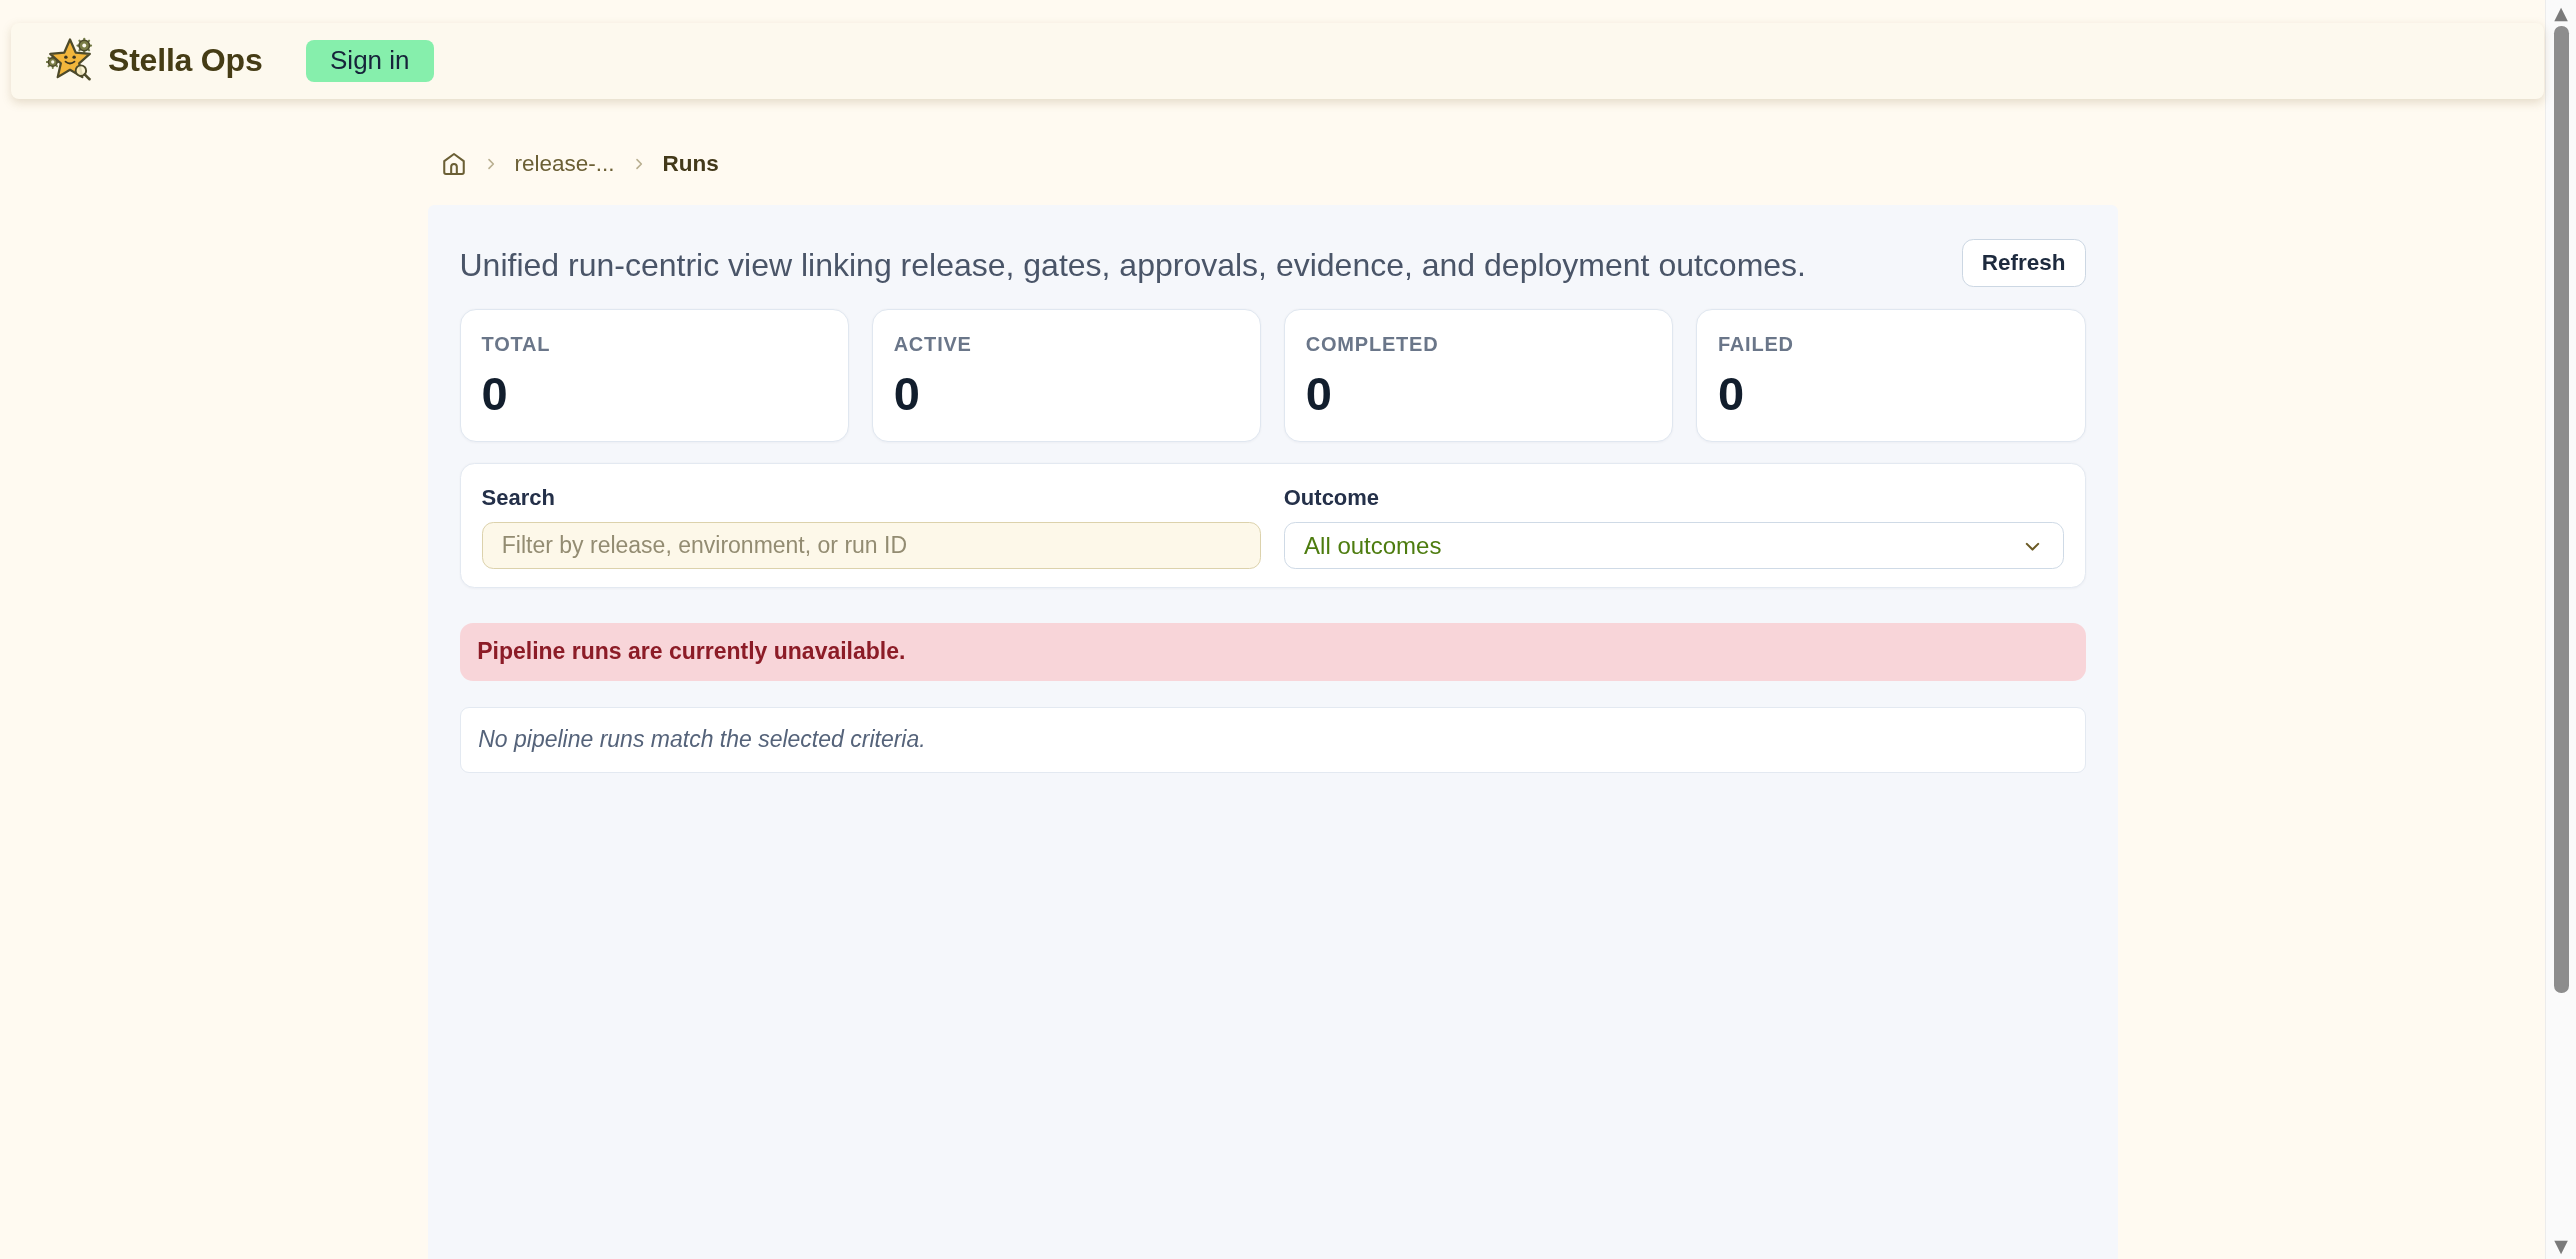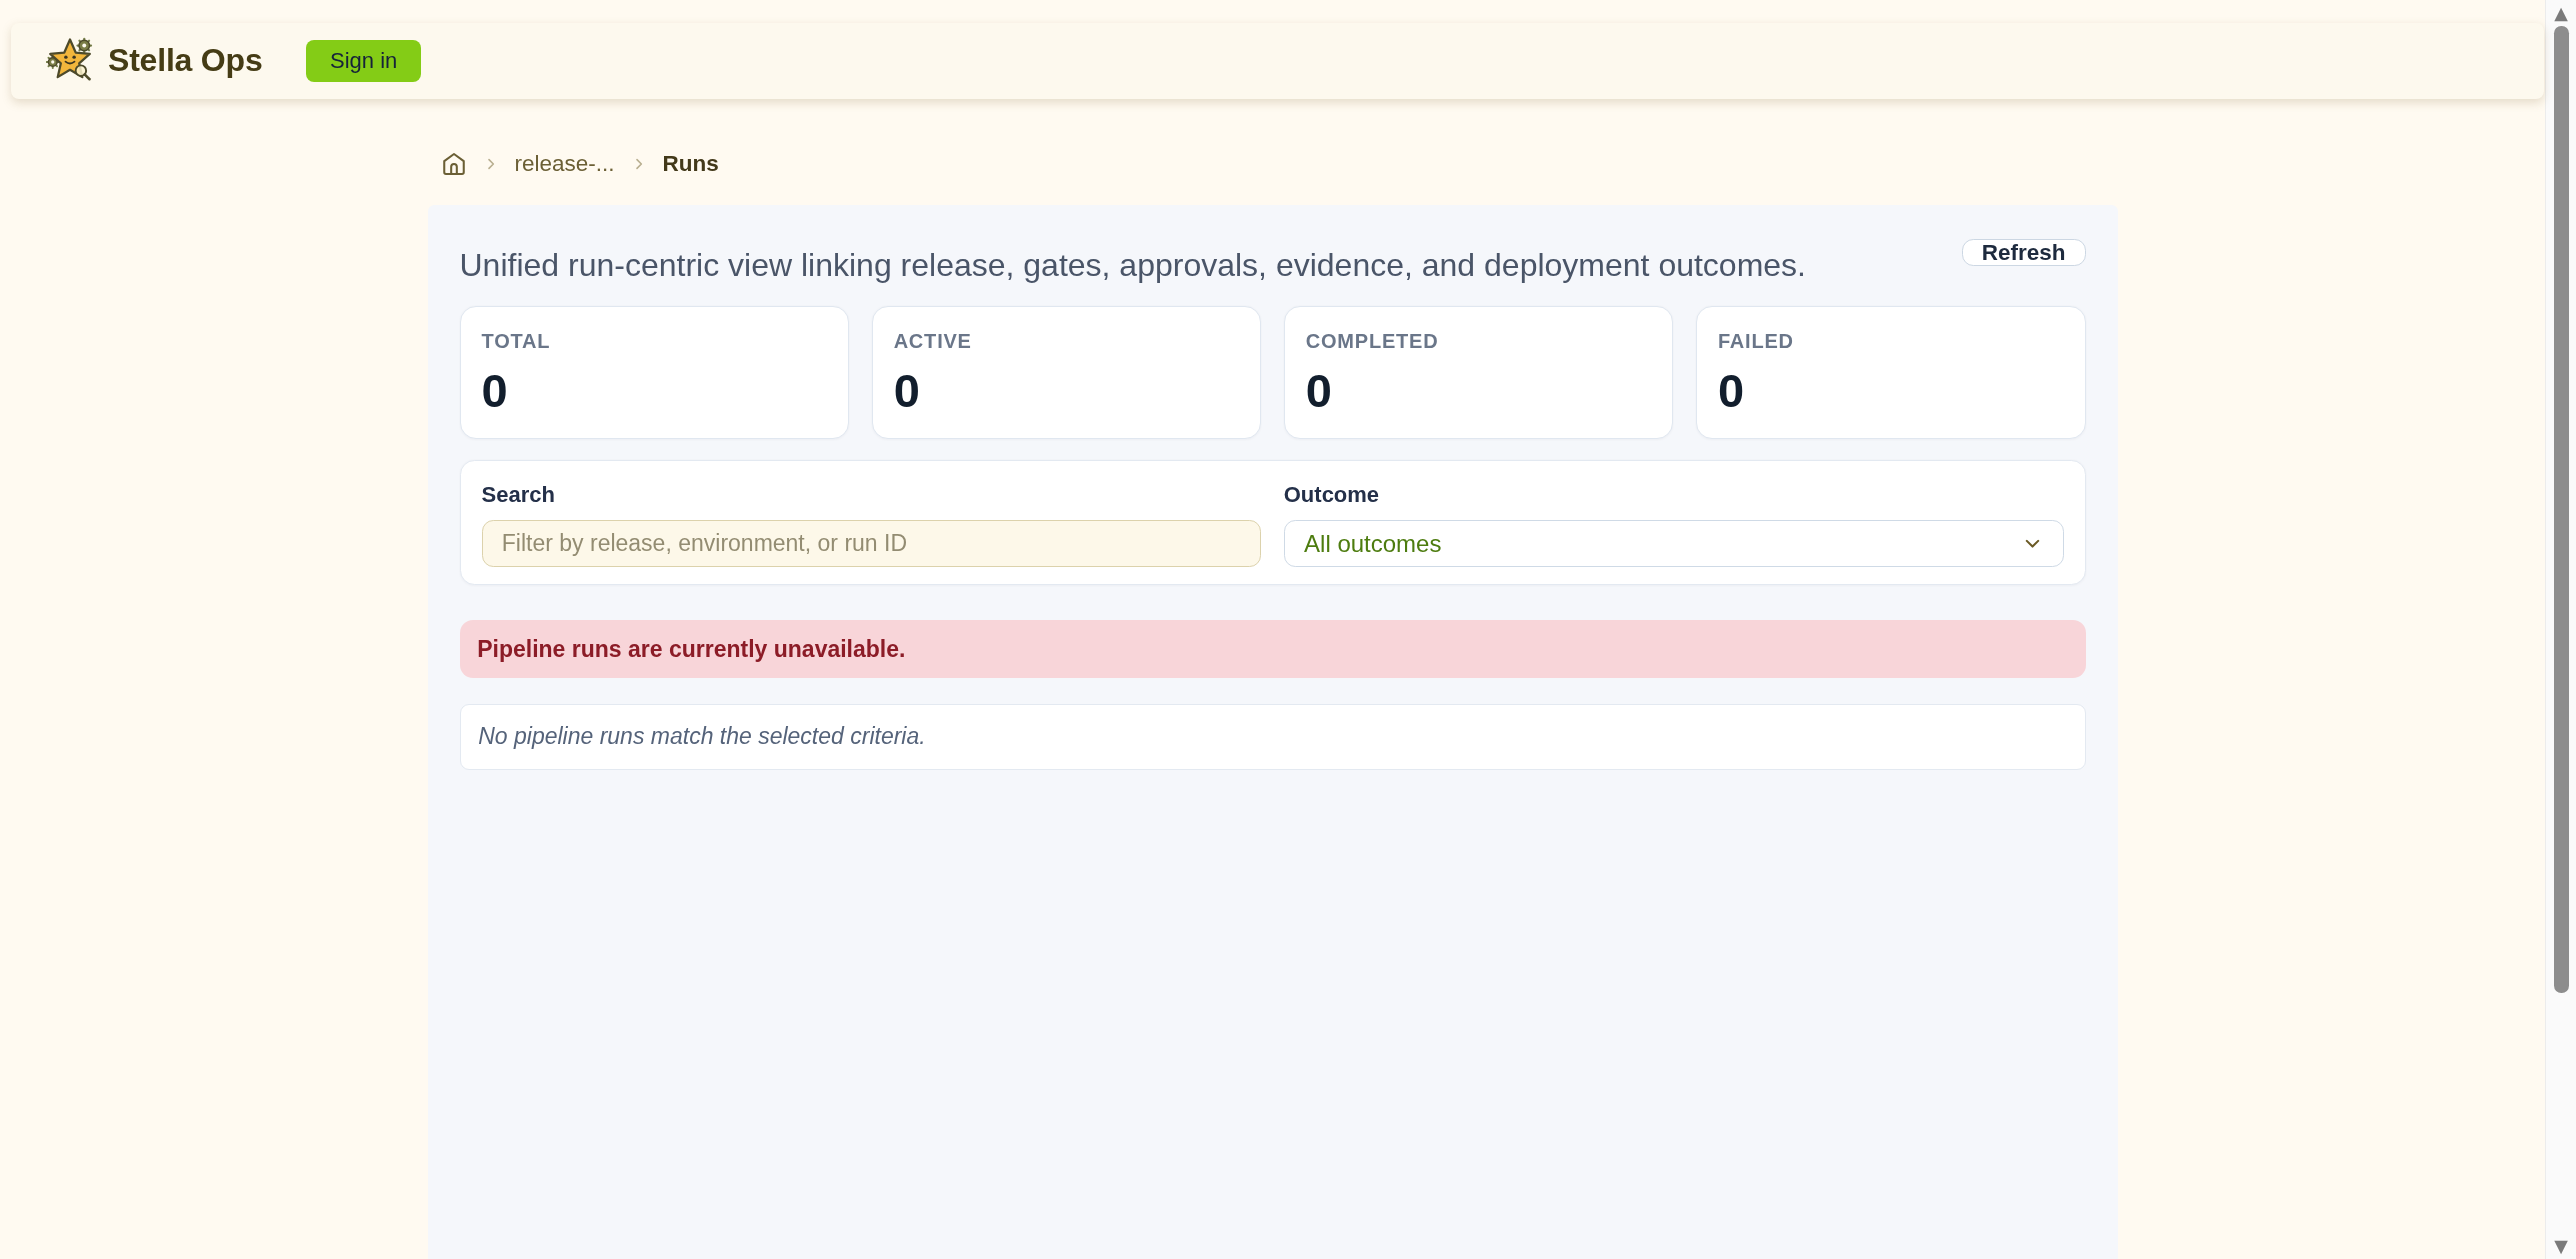--- a/index.html
+++ b/index.html
@@ -20,21 +20,21 @@
   .app-header{
     margin:10.5px 0.8px 0 10.5px; height:76px; background:var(--header-bg);
     border-radius:8px; box-shadow:0 3.2px 9.7px rgba(140,120,70,.22);
     display:flex; align-items:center; padding:0 32px 0 35px; gap:21px;
     position:relative; z-index:2;
   }
   .brand{display:flex; align-items:center; gap:14.5px; cursor:pointer;}
   .brand-title{font-size:32px; font-weight:700; color:var(--brand-text); letter-spacing:-0.2px;}
   .signin-btn{
     margin-left:22.5px; height:42px; padding:0 24px; border:none; cursor:pointer;
-    background:#84cc16; border-radius:8px; font-size:22px; color:#16233a;
+    background:#86efac; border-radius:8px; font-size:26px; color:#16233a;
     font-family:inherit; font-weight:500; display:flex; align-items:center;
   }
 
   
   .breadcrumb{
     width:1690px; margin:52px auto 0; padding-left:13px;
     display:flex; align-items:center; gap:16px; height:27px;
   }
   .crumb-link{font-size:22.5px; color:var(--olive); text-decoration:none; cursor:pointer;}
   .crumb-current{font-size:22.5px; color:#43391a; font-weight:700;}
@@ -43,21 +43,21 @@
   
   .panel{
     width:1690px; height:1066px; margin:27px auto 0;
     background:var(--panel-bg); border-radius:6.4px 6.4px 0 0;
     padding:31px 32px;
   }
   .panel-head{display:flex; justify-content:space-between; align-items:flex-start;}
   .page-title{font-size:42px; font-weight:700; color:var(--dark); letter-spacing:-0.8px; line-height:1.1;}
   .page-subtitle{margin-top:11.3px; font-size:32px; color:#4a5568;}
   .refresh-btn{
-    height:27px; padding:0 19px; margin-top:3.2px; cursor:pointer;
+    height:48px; padding:0 19px; margin-top:3.2px; cursor:pointer;
     background:#ffffff; border:1.6px solid #ccd7e3; border-radius:11.3px;
     font-family:inherit; font-size:22.5px; font-weight:700; color:#1d2a3e;
   }
 
   
   .stats{margin-top:22.5px; display:grid; grid-template-columns:repeat(4,1fr); gap:22.5px;}
   .stat-card{
     background:#fff; border:1.6px solid var(--card-border); border-radius:16px;
     padding:22.5px 21px 24px; box-shadow:0 0.8px 2.4px rgba(15,23,42,.04);
   }

